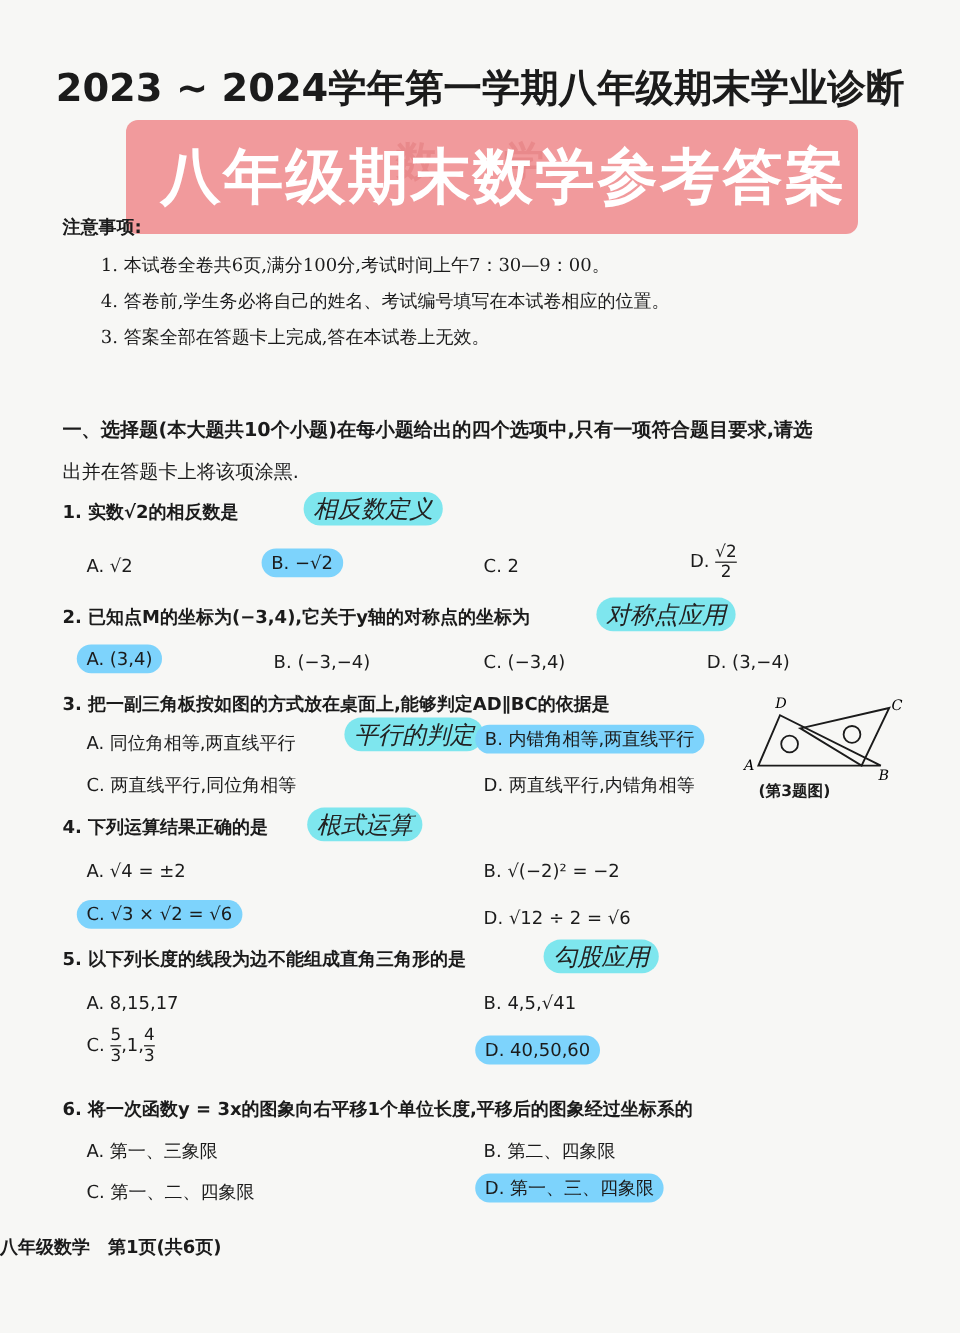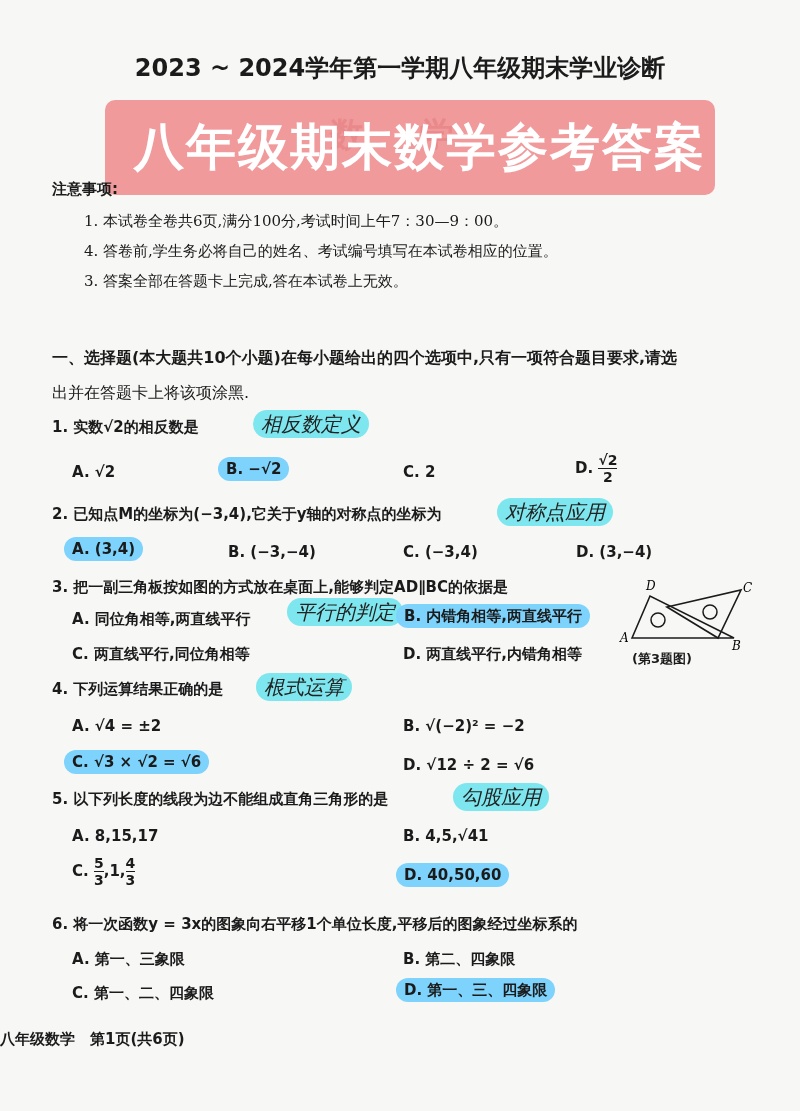--- a/index.html
+++ b/index.html
@@ -7,21 +7,21 @@
       width: 800px; height: 1111px;
       background: #f7f7f5;
       font-family: "DejaVu Serif", "Liberation Serif", serif;
       color: #1b1b1b;
       position: relative;
       overflow: hidden;
     }
     .abs { position: absolute; }
     .title {
       left: 0; width: 800px; top: 52px; text-align: center;
-      font-size: 24px; font-weight: bold; letter-spacing: 0px;
+      font-size: 32px; font-weight: bold; letter-spacing: 0px;
       font-family: "DejaVu Sans", sans-serif;
     }
     .subject-ghost {
       left: 330px; top: 112px; font-size: 34px; font-weight: bold; color: #9a2a2a;
       font-family: "DejaVu Sans", sans-serif; letter-spacing: 22px;
     }
     .banner {
       left: 105px; top: 100px; width: 590px; height: 95px;
       background: rgba(240, 145, 148, 0.92);
       border-radius: 10px;
@@ -38,21 +38,21 @@
     .notice {
       left: 84px; font-size: 15px;
     }
     .section {
       left: 52px; width: 720px; font-size: 16px; font-weight: bold;
       font-family: "DejaVu Sans", sans-serif; line-height: 30px;
     }
     .q {
       left: 52px; font-size: 15px; font-family: "DejaVu Sans", sans-serif; font-weight: bold;
     }
-    .opt { font-size: 15px; font-family: "DejaVu Sans", sans-serif; font-weight: bold; }
+    .opt { font-size: 15px; font-family: "DejaVu Sans", sans-serif; font-weight: normal; }
     .hl {
       background: #7dd3fc;
       border-radius: 12px;
       padding: 3px 8px;
     }
     .note {
       background: #7ee6ee;
       border-radius: 14px;
       padding: 0 8px;
       font-family: "DejaVu Serif", serif;
@@ -109,21 +109,21 @@
 
 <div class="abs q" style="top:505px">2. 已知点M的坐标为(−3,4),它关于y轴的对称点的坐标为</div>
 <div class="abs" style="left:497px; top:498px;">
   <span class="note">对称点应用</span>
 </div>
 <div class="abs opt" style="left:64px; top:540px">
   <span class="hl">A. (3,4)</span>
 </div>
 <div class="abs opt" style="left:228px; top:543px">B. (−3,−4)</div>
 <div class="abs opt" style="left:403px; top:543px">C. (−3,4)</div>
-<div class="abs opt" style="left:576px; top:543px">D. (3,−4)</div>
+<div class="abs opt" style="left:589px; top:543px">D. (3,−4)</div>
 
 <div class="abs q" style="top:578px">3. 把一副三角板按如图的方式放在桌面上,能够判定AD∥BC的依据是</div>
 <div class="abs" style="left:287px; top:598px;">
   <span class="note">平行的判定</span>
 </div>
 <div class="abs opt" style="left:72px; top:610px">A. 同位角相等,两直线平行</div>
 <div class="abs opt" style="left:396px; top:607px">
   <span class="hl">B. 内错角相等,两直线平行</span>
 </div>
 <div class="abs opt" style="left:72px; top:645px">C. 两直线平行,同位角相等</div>

